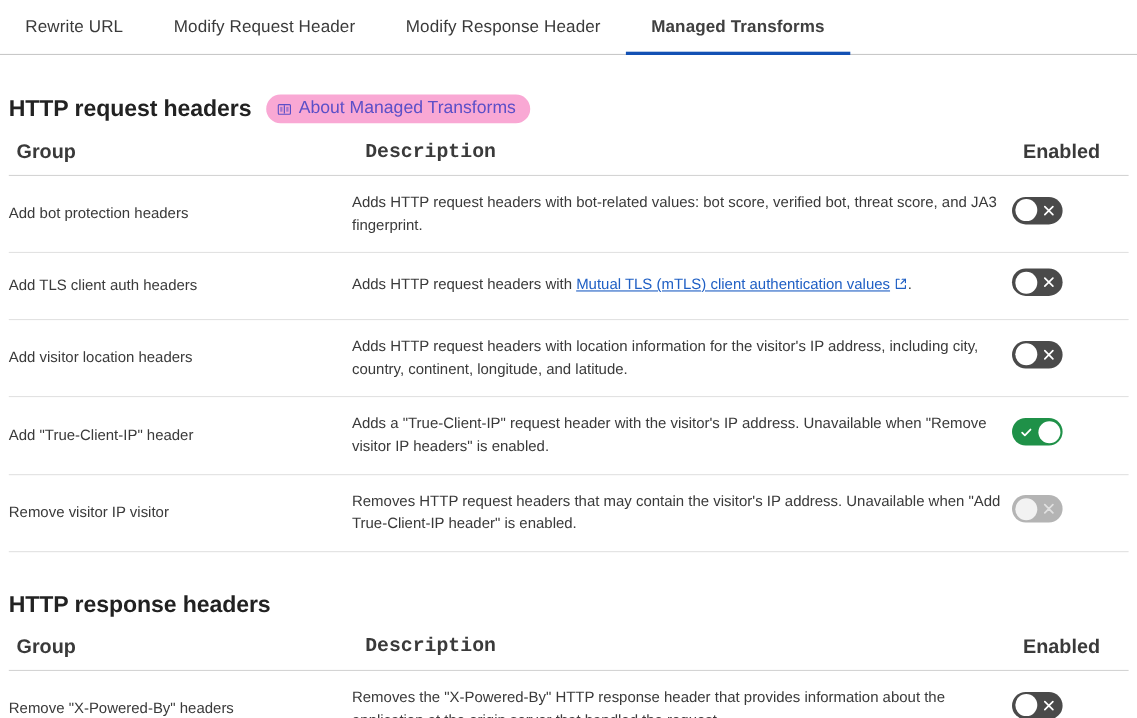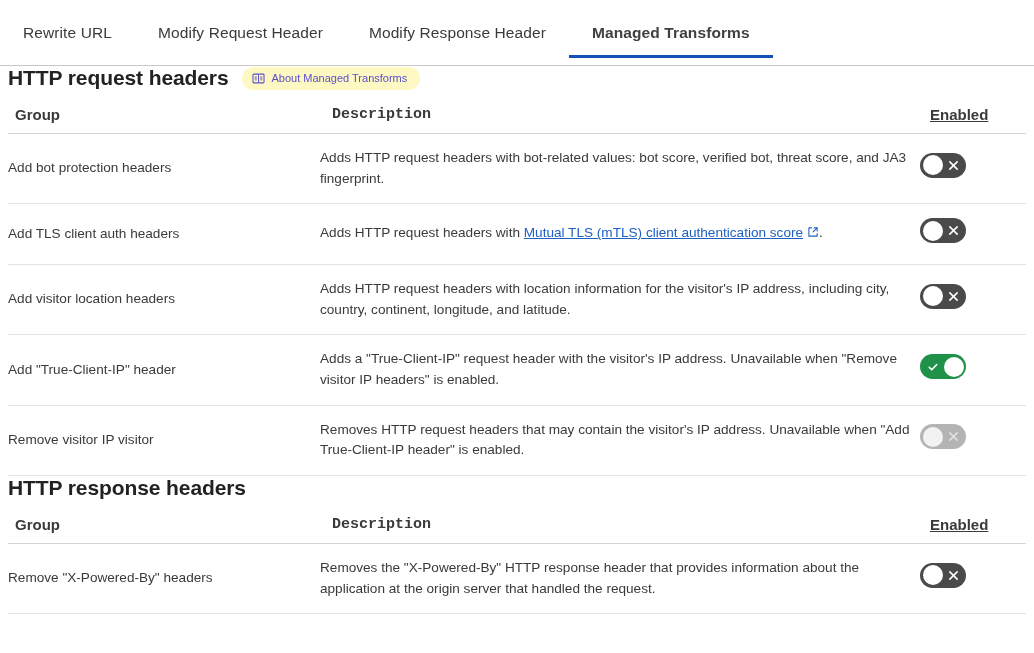--- a/index.html
+++ b/index.html
@@ -10,21 +10,21 @@
     height: 653px;
     background: #ffffff;
     font-family: "Liberation Sans", sans-serif;
     color: #313131;
     overflow: hidden;
   }
 
   
   .tabbar {
     position: relative;
-    height: 66px;
+    height: 50px;
     display: flex;
     align-items: center;
     padding: 0 0 0 0;
   }
   .tabbar::after {
     content: "";
     position: absolute;
     left: 0; right: 0; bottom: 0;
     height: 1px;
     background: #c8c8c8;
@@ -53,59 +53,60 @@
     background: #1351b4;
     z-index: 2;
   }
 
   
   .section { padding: 0 8px; }
   .section-head {
     display: flex;
     align-items: center;
     gap: 13px;
+    margin-top: 36px;
     margin-bottom: 16px;
   }
   .section-title {
     font-size: 21px;
     font-weight: 700;
     color: #222222;
     letter-spacing: -.1px;
   }
   .about-badge {
     display: inline-flex;
     align-items: center;
     gap: 7px;
-    background: #fef9c3;
+    background: #f9a8d4;
     color: #5b4fc8;
     border-radius: 14px;
     padding: 5px 13px 5px 10px;
-    font-size: 11px;
+    font-size: 16px;
     cursor: pointer;
     line-height: 1;
   }
   .about-badge svg { display: block; }
 
   
   table.mt {
     width: 100%;
     border-collapse: collapse;
     table-layout: fixed;
   }
   table.mt th {
     text-align: left;
-    font-size: 15px;
+    font-size: 18px;
     font-weight: 700;
     color: #3a3a3a;
     padding: 0 0 10px 0;
     border-bottom: 1px solid #d4d4d4;
   }
   table.mt th.c-group { width: 312px; padding-left: 7px; }
   table.mt th.c-desc  { width: 600px; padding-left: 12px; font-family: Liberation Mono, monospace; }
-  table.mt th.c-en    { width: auto; padding-left: 10px; text-decoration: underline; }
+  table.mt th.c-en    { width: auto; padding-left: 10px; }
 
   table.mt td {
     border-bottom: 1px solid #e2e2e2;
     vertical-align: middle;
     padding: 14px 0;
     font-size: 13.6px;
     line-height: 1.52;
     color: #3a3a3a;
   }
   td.c-group { padding-left: 7px; padding-right: 18px; }
@@ -207,21 +208,21 @@
               <svg width="11" height="11" viewBox="0 0 12 12">
                   <path d="M2 2 L10 10 M10 2 L2 10" stroke="#ffffff" stroke-width="1.7" stroke-linecap="round"></path>
                 </svg>
             </span>
           </span>
         </td>
       </tr>
 
       <tr>
         <td class="c-group">Add TLS client auth headers</td>
-        <td class="c-desc"><span>Adds HTTP request headers with </span><a class="desc-link">Mutual TLS (mTLS) client authentication score</a><span class="ext-icon"><svg width="12" height="12" viewBox="0 0 14 14" fill="none">
+        <td class="c-desc"><span>Adds HTTP request headers with </span><a class="desc-link">Mutual TLS (mTLS) client authentication values</a><span class="ext-icon"><svg width="12" height="12" viewBox="0 0 14 14" fill="none">
                 <path d="M5.2 2.2 H2.2 V11.8 H11.8 V8.8" stroke="#1f5fc4" stroke-width="1.25" stroke-linecap="round" stroke-linejoin="round"></path>
                 <path d="M8.3 2.2 H11.8 V5.7" stroke="#1f5fc4" stroke-width="1.25" stroke-linecap="round" stroke-linejoin="round"></path>
                 <path d="M11.8 2.2 L7.2 6.8" stroke="#1f5fc4" stroke-width="1.25" stroke-linecap="round"></path>
               </svg></span><span>.</span></td>
         <td class="c-en">
           <span class="toggle">
             <span class="knob"></span>
             <span class="mark">
               <svg width="11" height="11" viewBox="0 0 12 12">
                   <path d="M2 2 L10 10 M10 2 L2 10" stroke="#ffffff" stroke-width="1.7" stroke-linecap="round"></path>

